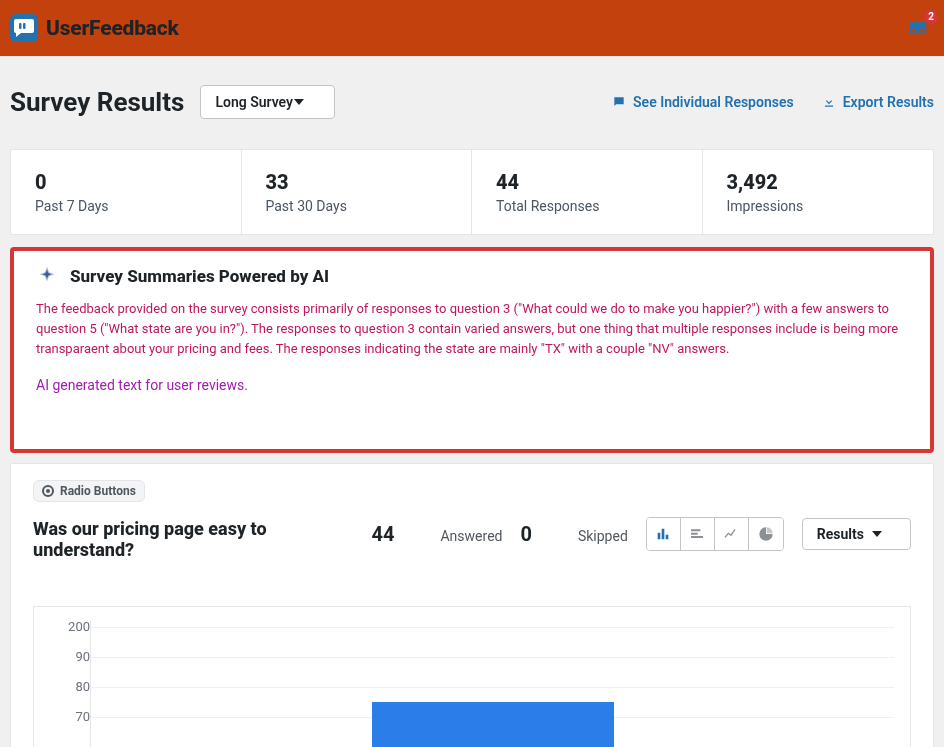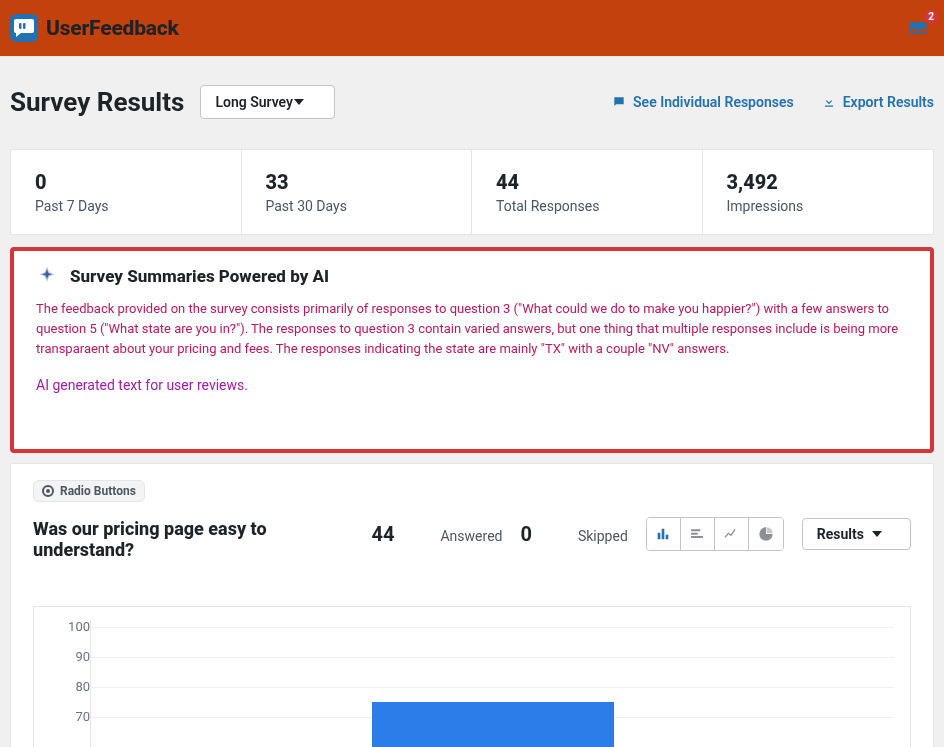--- a/index.html
+++ b/index.html
@@ -268,21 +268,21 @@
       <div class="export-btn">
         <span>Results</span>
         <span class="caret-down"></span>
       </div>
     </div>
   </div>
 
   <div class="chart-wrap">
     <div class="chart-inner">
       <div class="y-axis" id="y-axis">
-          <div class="y-tick">100</div>
+          <div class="y-tick">200</div>
           <div class="y-tick">90</div>
           <div class="y-tick">80</div>
           <div class="y-tick">70</div>
         </div>
       <div class="plot" id="plot">
           <div class="grid-line" style="top: 6px;"></div>
           <div class="grid-line" style="top: 36px;"></div>
           <div class="grid-line" style="top: 66px;"></div>
           <div class="grid-line" style="top: 96px;"></div>
           <div class="bar" style="top: 81px; bottom: -400px;"></div>

